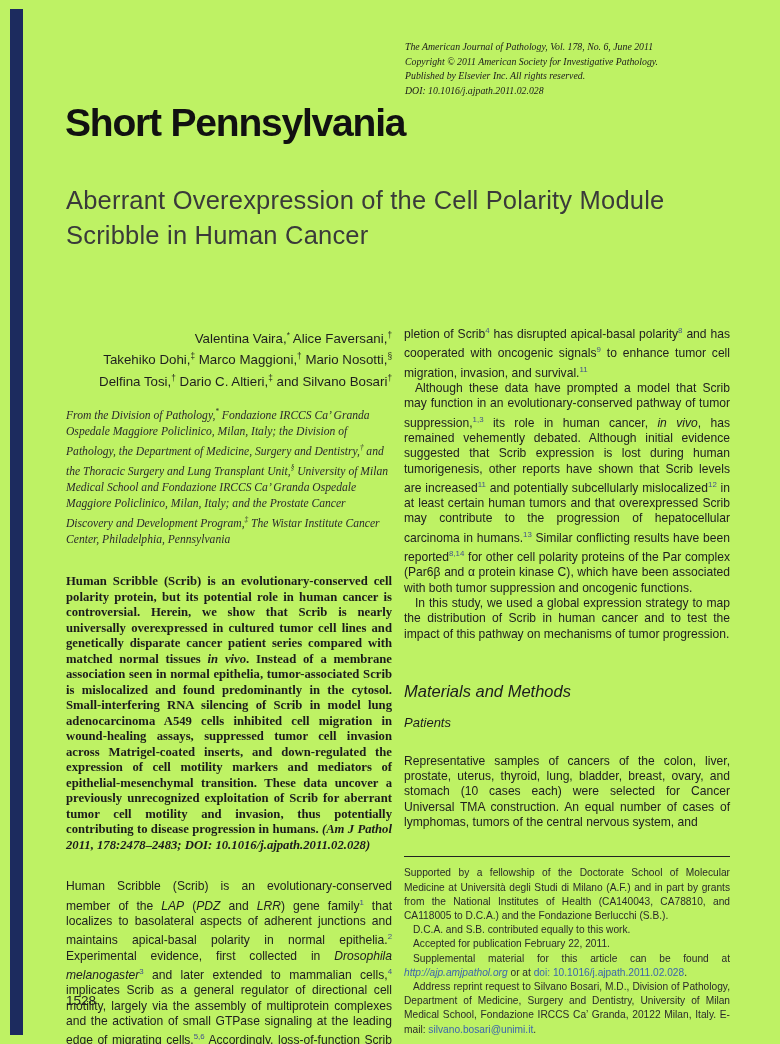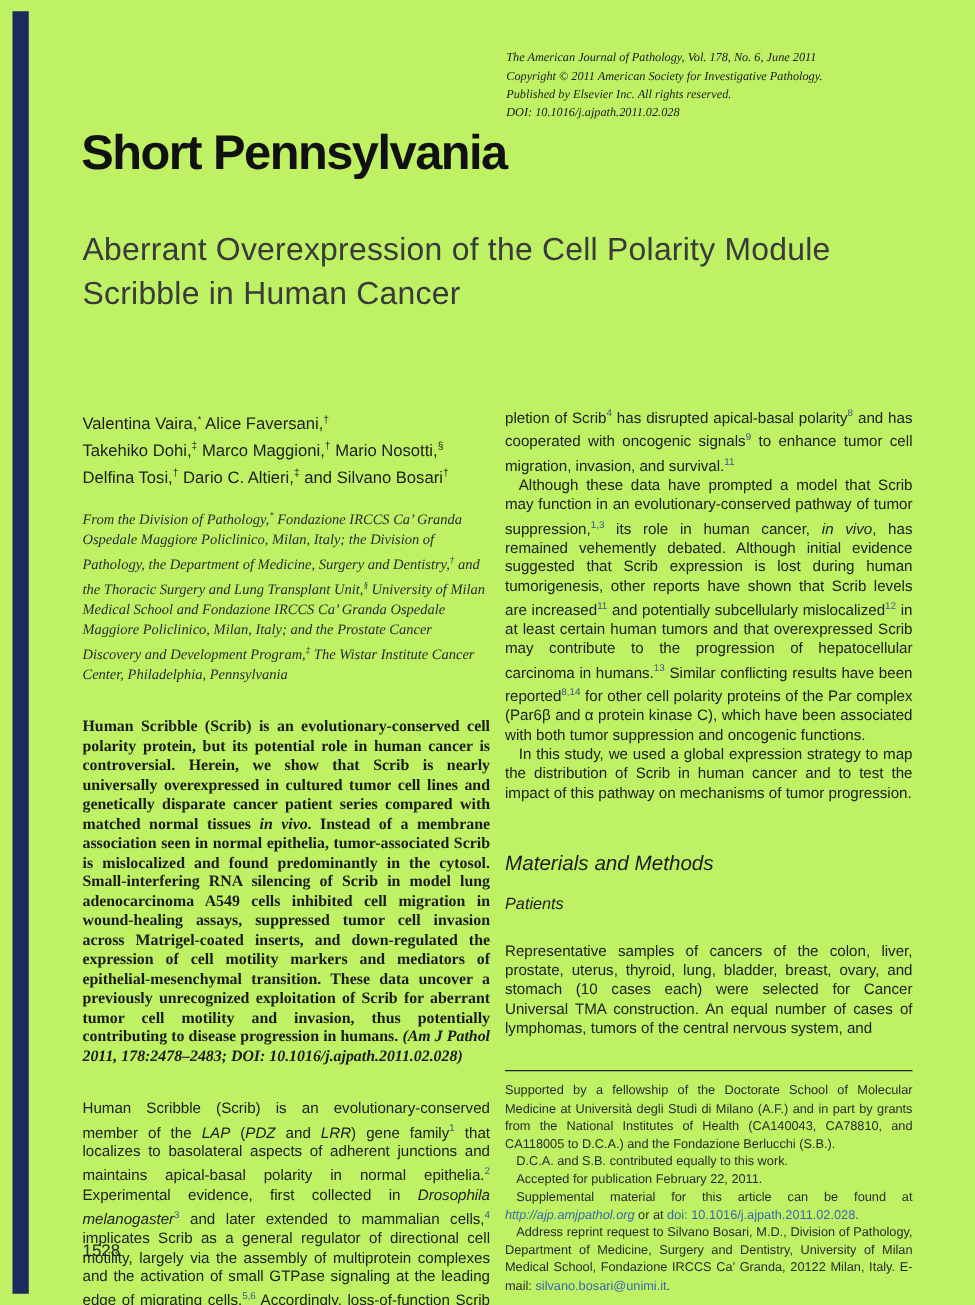--- a/index.html
+++ b/index.html
@@ -7,21 +7,21 @@
         font-family:"Liberation Sans",sans-serif;color:#1c1c1c;}
   .accent-bar{position:absolute;left:10px;top:9px;width:13px;height:1026px;background:var(--accent,#1c2b5e);}
   .journal-header{position:absolute;left:405px;top:40px;font-family:"Liberation Serif",serif;
         font-style:italic;font-size:9.8px;line-height:14.6px;color:#1a1a1a;}
   .section-label{position:absolute;left:65px;top:101px;margin:0;font-size:39px;font-weight:bold;
         letter-spacing:-1.2px;color:#111;}
   .article-title{position:absolute;left:66px;top:183px;width:655px;margin:0;font-size:25.5px;
         font-weight:400;line-height:34.5px;letter-spacing:0.2px;color:#3a3a3a;}
   .col-left{position:absolute;left:66px;top:327px;width:326px;}
   .col-right{position:absolute;left:404px;top:323px;width:326px;}
-  .authors{font-size:13.3px;line-height:18px;color:#1e1e1e;}
+  .authors{font-size:13.3px;line-height:18px;color:#1e1e1e;text-align:right;}
   .authors sup{font-size:62%;}
   .affiliations{margin-top:13px;font-family:"Liberation Serif",serif;font-style:italic;
         font-size:11.6px;line-height:16.1px;color:#2b2b2b;}
   .affiliations sup{font-size:62%;}
   .abstract{margin-top:26px;font-family:"Liberation Serif",serif;font-weight:bold;
         font-size:12.7px;line-height:15.5px;text-align:justify;color:#1b1b1b;}
   .abstract .cite{font-style:italic;}
   .body-text{font-size:12.1px;line-height:15.3px;text-align:justify;color:#202020;margin:0;}
   .body-text sup{font-size:65%;color:var(--ref,#414f8e);}
   .col-left .body-text{margin-top:26px;}

